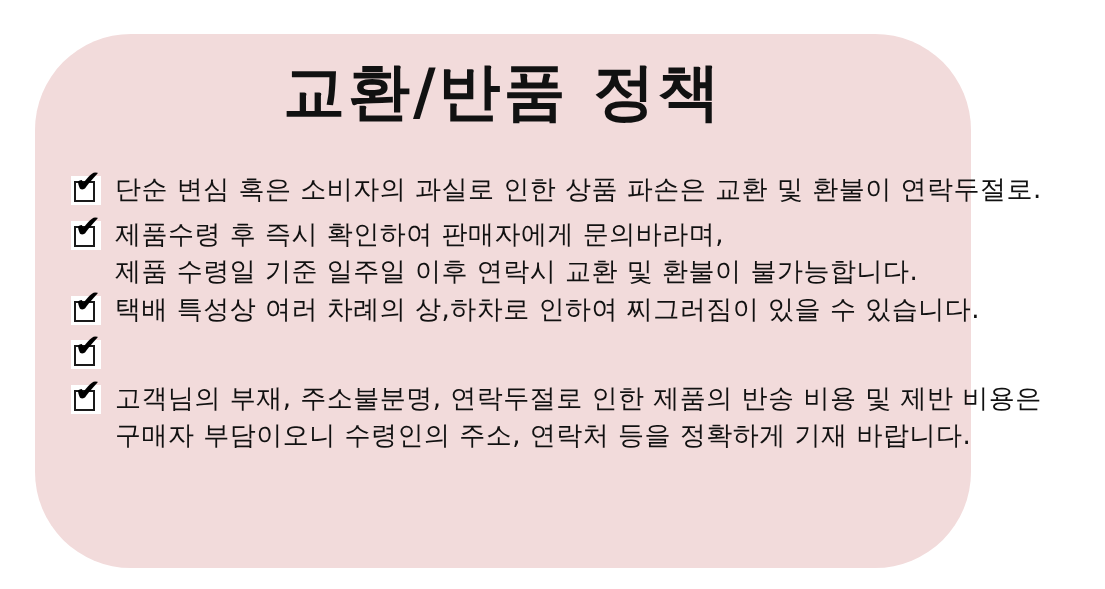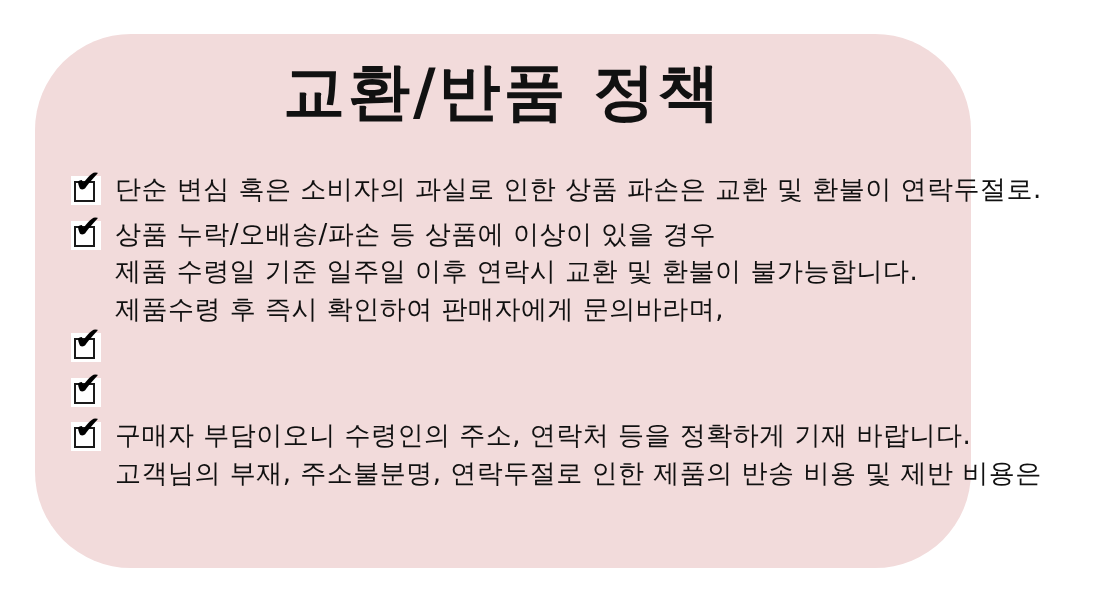--- a/index.html
+++ b/index.html
@@ -92,33 +92,35 @@
     <div class="policy-list">
         <div class="policy-item">
           <div class="chk-col"><span class="chk"><span class="box"></span><span class="mark">✔</span></span></div>
           <div>
             <div class="line">단순 변심 혹은 소비자의 과실로 인한 상품 파손은 교환 및 환불이 연락두절로.</div>
           </div>
         </div>
         <div class="policy-item">
           <div class="chk-col"><span class="chk"><span class="box"></span><span class="mark">✔</span></span></div>
           <div>
-            <div class="line">상품 누락/오배송/파손 등 상품에 이상이 있을 경우</div>
+            <div class="line">제품수령 후 즉시 확인하여 판매자에게 문의바라며,</div>
             <div class="line">제품 수령일 기준 일주일 이후 연락시 교환 및 환불이 불가능합니다.</div>
-            <div class="line">제품수령 후 즉시 확인하여 판매자에게 문의바라며,</div>
+          </div>
+        </div>
+        <div class="policy-item">
+          <div class="chk-col"><span class="chk"><span class="box"></span><span class="mark">✔</span></span></div>
+          <div>
+            <div class="line">택배 특성상 여러 차례의 상,하차로 인하여 찌그러짐이 있을 수 있습니다.</div>
           </div>
         </div>
         <div class="policy-item">
           <div class="chk-col"><span class="chk"><span class="box"></span><span class="mark">✔</span></span></div>
         </div>
         <div class="policy-item">
           <div class="chk-col"><span class="chk"><span class="box"></span><span class="mark">✔</span></span></div>
-        </div>
-        <div class="policy-item">
-          <div class="chk-col"><span class="chk"><span class="box"></span><span class="mark">✔</span></span></div>
           <div>
+            <div class="line">고객님의 부재, 주소불분명, 연락두절로 인한 제품의 반송 비용 및 제반 비용은</div>
             <div class="line">구매자 부담이오니 수령인의 주소, 연락처 등을 정확하게 기재 바랍니다.</div>
-            <div class="line">고객님의 부재, 주소불분명, 연락두절로 인한 제품의 반송 비용 및 제반 비용은</div>
           </div>
         </div>
       </div>
   </div>
 </div>
 
 </body></html>

